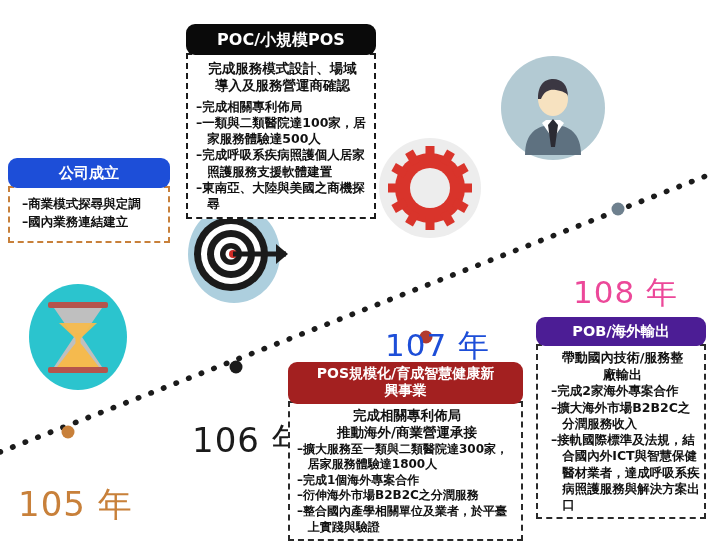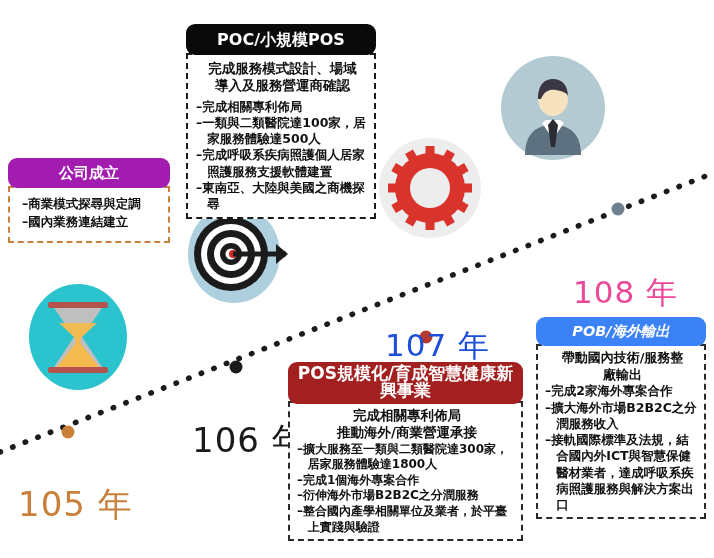--- a/index.html
+++ b/index.html
@@ -69,21 +69,21 @@
     line-height: 1.3;
     color: #111;
     font-weight: 600;
     text-indent: -0.9em;
     padding-left: 0.9em;
   }
 
   
   .card-company { left: 8px; top: 158px; width: 162px; }
   .card-company .card-header {
-    background: #a21caf;
+    background: #1d4ed8;
     font-size: 15px;
     height: 30px;
     line-height: 22px;
   }
   .card-company .card-body {
     border: 2px dashed #C8803A;
     margin-top: -2px;
     padding: 8px 6px 8px 12px;
     width: 162px;
   }
@@ -103,51 +103,50 @@
     padding: 5px 5px 5px 8px;
     width: 190px;
   }
   .card-poc .card-title { font-size: 13.5px; margin-bottom: 4px; }
   .card-poc .bullets li { font-size: 12.5px; }
 
   
   .card-pos { left: 288px; top: 362px; width: 235px; }
   .card-pos .card-header {
     background: #A32020;
-    font-size: 17px;
+    font-size: 14px;
     height: 42px;
     line-height: 17px;
     padding-top: 3px;
   }
   .card-pos .card-body {
     border: 2px dashed #2a2a2a;
     margin-top: -3px;
     padding: 4px 4px 4px 7px;
     width: 235px;
   }
   .card-pos .card-title { font-size: 13.5px; }
   .card-pos .bullets li { font-size: 12px; }
 
   
   .card-pob { left: 536px; top: 317px; width: 170px; }
   .card-pob .card-header {
-    background: #3b82f6;
+    background: #4c1d95;
     font-size: 14.5px;
     height: 29px;
     line-height: 21px;
-    font-style: italic;
   }
   .card-pob .card-body {
     border: 2px dashed #2a2a2a;
     margin-top: -2px;
     padding: 4px 4px 4px 7px;
     width: 170px;
   }
   .card-pob .card-title { font-size: 13px; }
-  .card-pob .bullets li { font-size: 12.5px; }
+  .card-pob .bullets li { font-size: 12.5px; margin-left: 6px; }
 
   
   .icon-wrap { position: absolute; }
   .icon-hourglass { left: 28px;  top: 283px; width: 100px; height: 108px; }
   .icon-target    { left: 186px; top: 204px; width: 102px; height: 100px; }
   .icon-gear      { left: 378px; top: 137px; width: 104px; height: 102px; }
   .icon-person    { left: 500px; top: 55px;  width: 106px; height: 106px; }
 </style>
 </head>
 <body>

